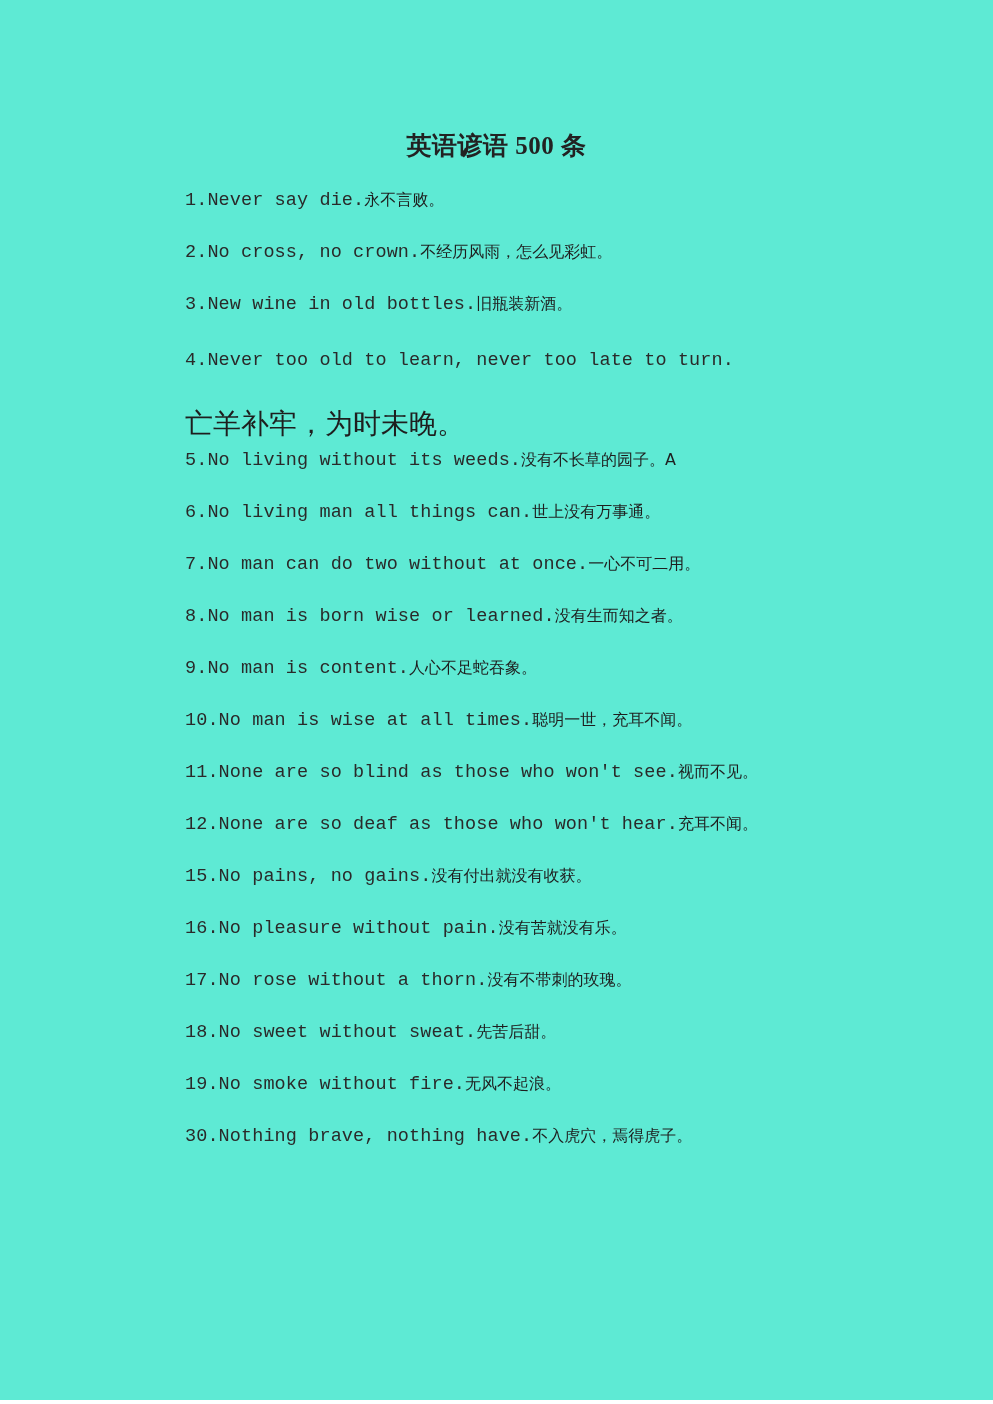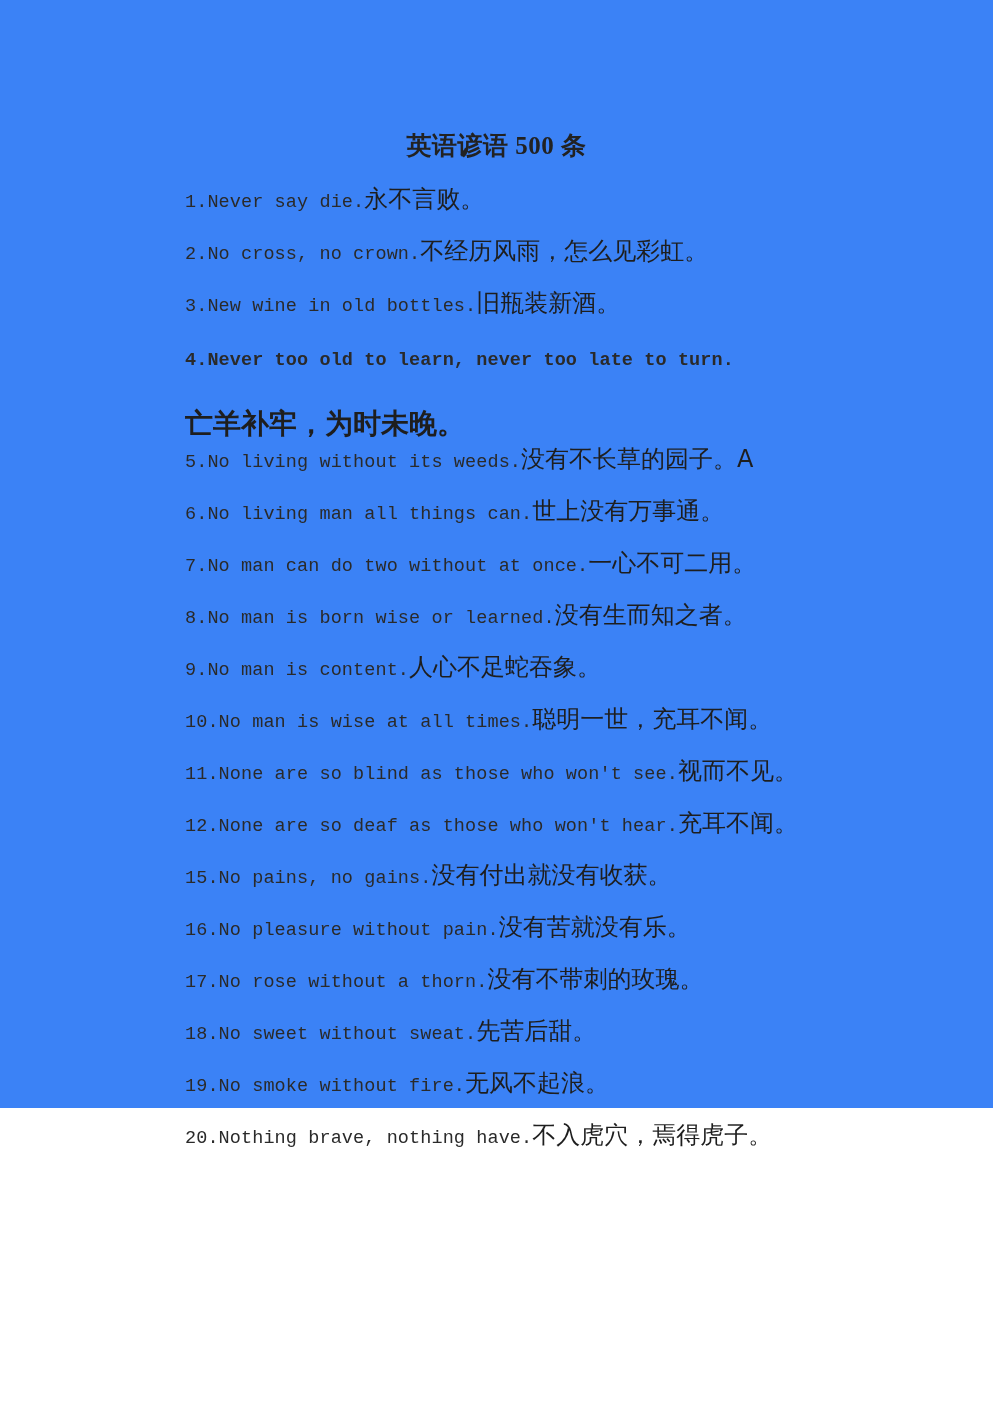--- a/index.html
+++ b/index.html
@@ -12,22 +12,22 @@
       height: 1404px;
       position: relative;
       overflow: hidden;
       color: #1a1a1a;
     }
     .page {
       position: absolute;
       left: 0;
       top: 0;
       width: 993px;
-      height: 1108px;
-      background: #3b82f6;
+      height: 1400px;
+      background: #5eead4;
     }
     .doc-title {
       position: absolute;
       left: 0;
       width: 993px;
       top: 128px;
       text-align: center;
       font-family: "Liberation Serif", "DejaVu Serif", serif;
       font-weight: bold;
       font-size: 25px;
@@ -52,21 +52,21 @@
       height: 104px;
     }
     .en {
       font-family: "Liberation Mono", "DejaVu Sans Mono", monospace;
       font-size: 18.5px;
       letter-spacing: 0.1px;
       color: #2a2a2a;
     }
     .zh {
       font-family: "DejaVu Sans", "Liberation Sans", sans-serif;
-      font-size: 24px;
+      font-size: 16px;
       color: #1e1e1e;
     }
     .wrap-zh {
       display: block;
       margin-top: 31px;
       font-family: "DejaVu Sans", "Liberation Sans", sans-serif;
       font-size: 28px;
       color: #1e1e1e;
     }
   </style>
@@ -84,21 +84,21 @@
     </div>
 
     <div class="line">
       <span class="en">2.</span><span class="en">No cross, no crown.</span><span class="zh">不经历风雨，怎么见彩虹。</span>
     </div>
 
     <div class="line">
       <span class="en">3.</span><span class="en">New wine in old bottles.</span><span class="zh">旧瓶装新酒。</span>
     </div>
 
-    <div class="line tall" style="padding-top:4px; box-sizing:border-box;font-weight:bold;">
+    <div class="line tall" style="padding-top:4px; box-sizing:border-box;">
       <span class="en">4.</span><span class="en">Never too old to learn, never too late to turn.</span><span class="wrap-zh">亡羊补牢，为时未晚。</span>
     </div>
 
     <div class="line">
       <span class="en">5.</span><span class="en">No living without its weeds.</span><span class="zh">没有不长草的园子。A</span>
     </div>
 
     <div class="line">
       <span class="en">6.</span><span class="en">No living man all things can.</span><span class="zh">世上没有万事通。</span>
     </div>
@@ -143,17 +143,17 @@
 
     <div class="line">
       <span class="en">18.</span><span class="en">No sweet without sweat.</span><span class="zh">先苦后甜。</span>
     </div>
 
     <div class="line">
       <span class="en">19.</span><span class="en">No smoke without fire.</span><span class="zh">无风不起浪。</span>
     </div>
 
     <div class="line">
-      <span class="en">20.</span><span class="en">Nothing brave, nothing have.</span><span class="zh">不入虎穴，焉得虎子。</span>
+      <span class="en">30.</span><span class="en">Nothing brave, nothing have.</span><span class="zh">不入虎穴，焉得虎子。</span>
     </div>
 
   </div>
 </div>
 
 </body></html>

